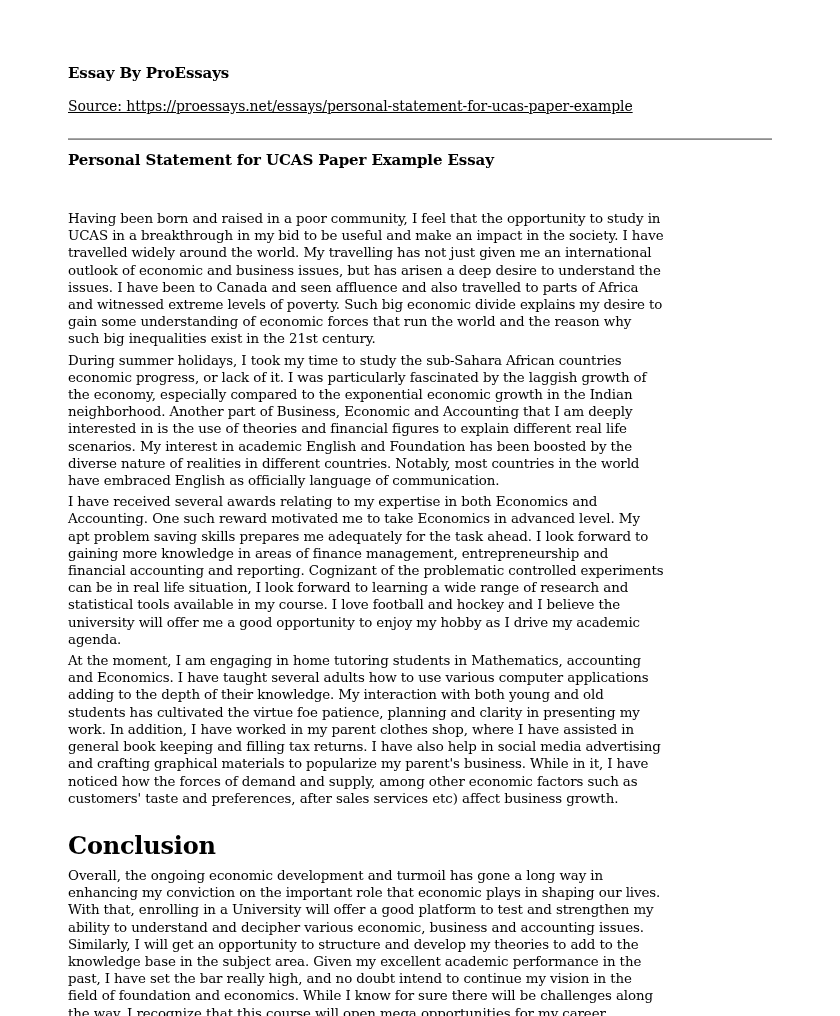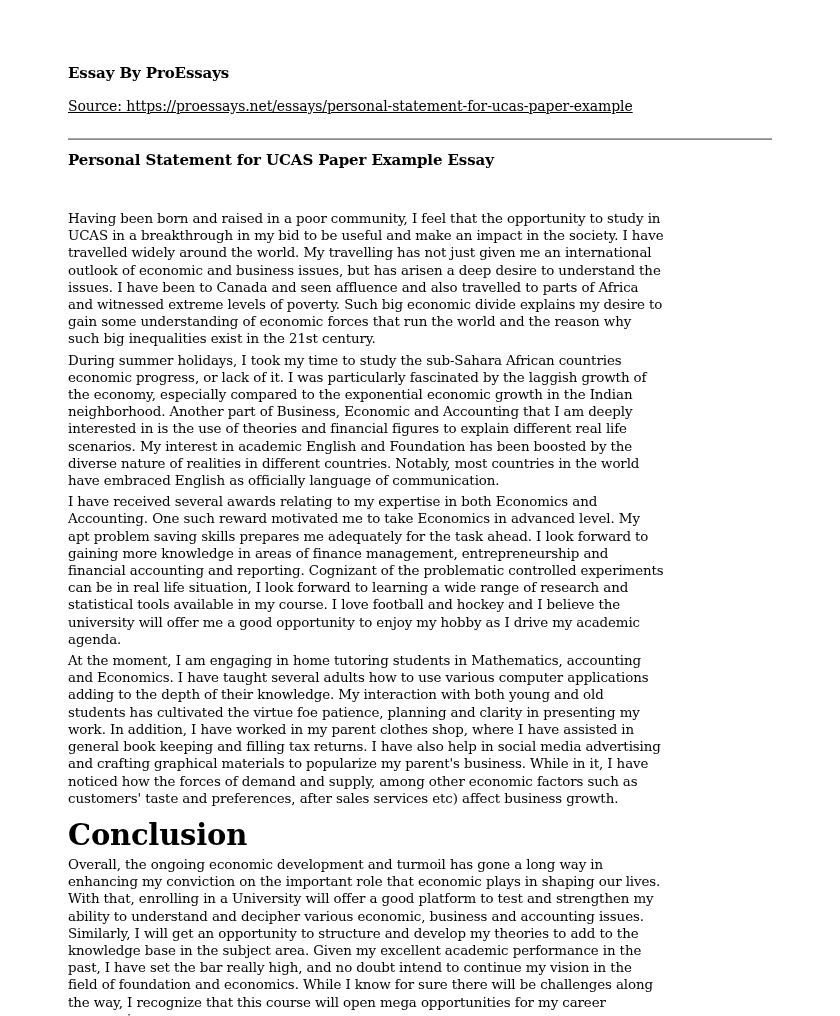--- a/index.html
+++ b/index.html
@@ -51,22 +51,22 @@
     font-size: 13.4px;
     line-height: 17.2px;
     letter-spacing: -0.1px;
     margin-top: 4px;
     text-align: left;
   }
   .essay-body p.first-para {
     margin-top: 40px;
   }
   .conclusion-heading {
-    margin-top: 13px;
-    font-size: 29px;
+    margin-top: 24px;
+    font-size: 24px;
     font-weight: 700;
     line-height: 30px;
     letter-spacing: -0.2px;
   }
   .essay-body p.conclusion-para {
     margin-top: 6px;
   }
 </style>
 </head>
 <body>

